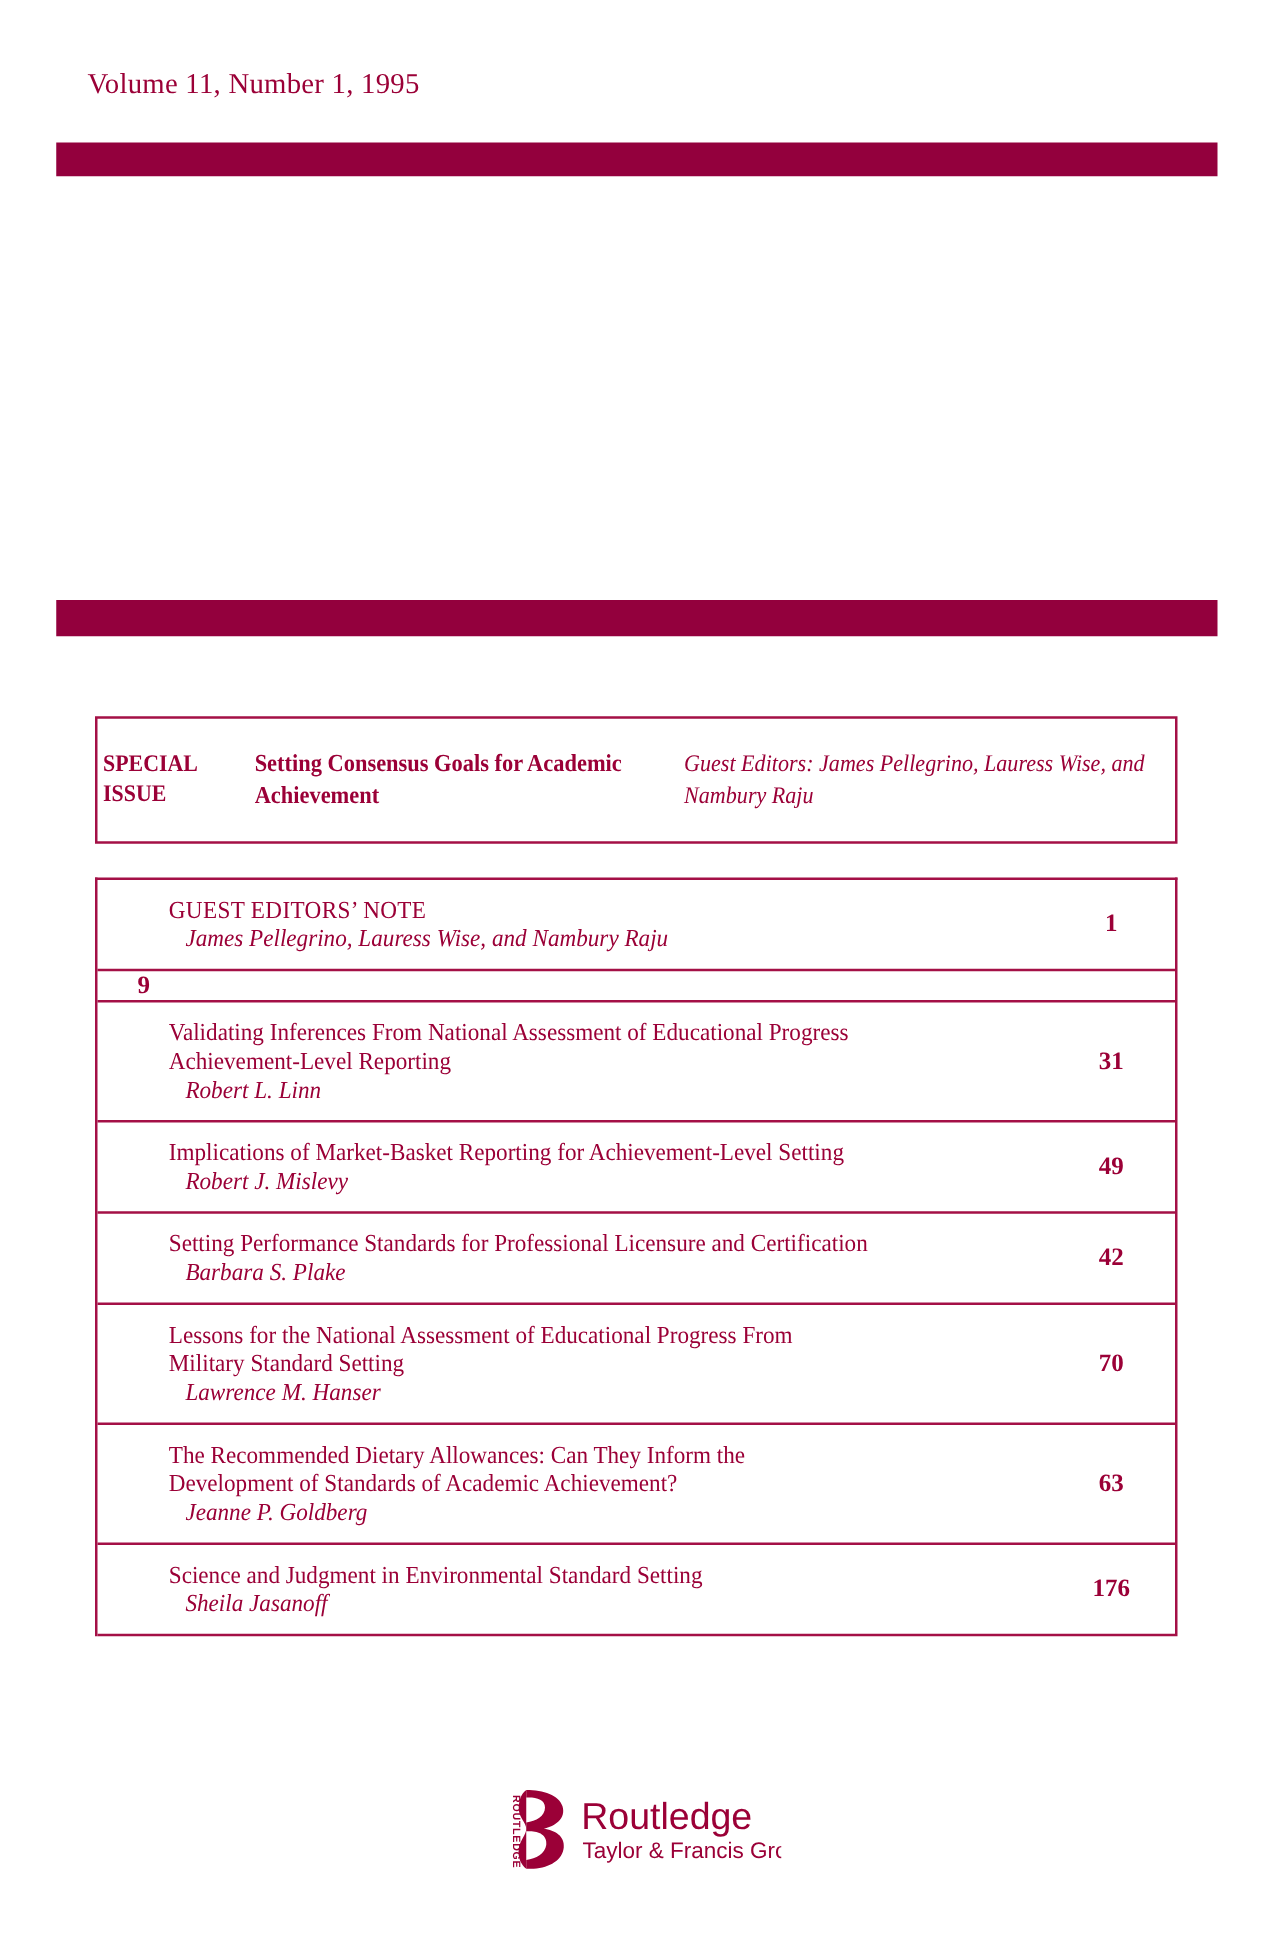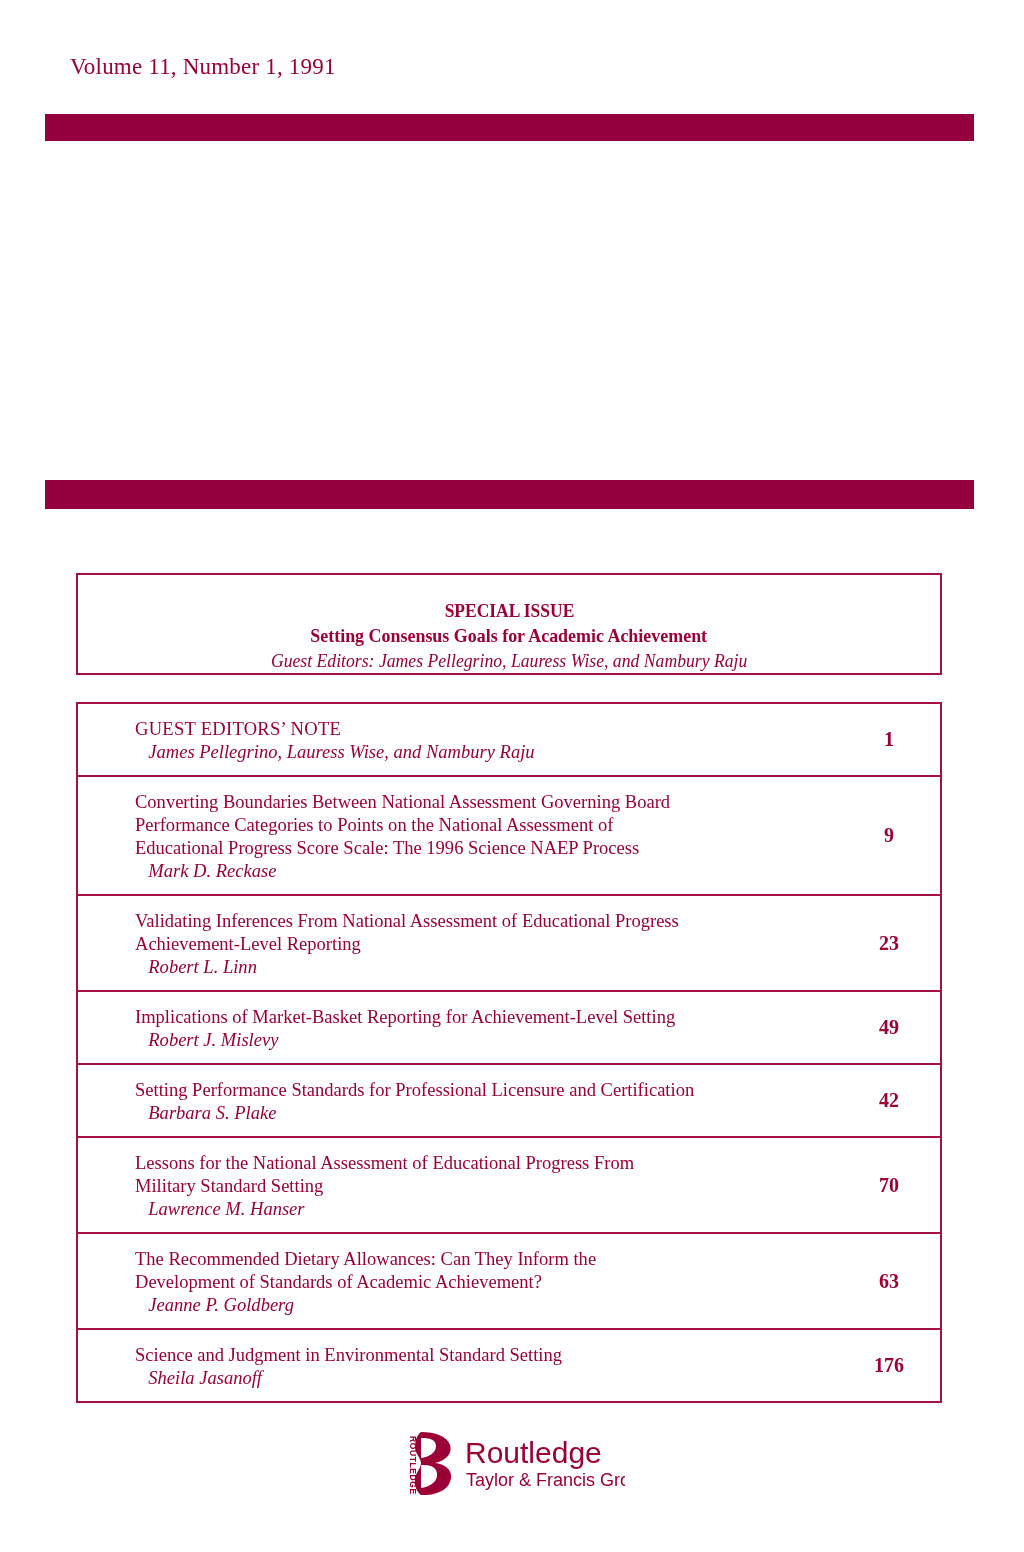--- a/index.html
+++ b/index.html
@@ -68,23 +68,22 @@
   
   #special-issue-box {
     position: absolute;
     left: 76px;
     top: 573px;
     width: 866px;
     height: 102px;
     border: 2px solid #a41046;
     box-sizing: border-box;
     display: flex;
-    flex-direction: column;
     align-items: center;
-    justify-content: flex-end;
+    justify-content: space-between;
   }
   #special-issue-box .si-head {
     font-weight: bold;
     font-size: 19px;
     line-height: 24px;
     transform: scaleX(0.92);
   }
   #special-issue-box .si-sub {
     font-weight: bold;
     font-size: 19.5px;
@@ -159,21 +158,21 @@
     width: 226px;
     height: 68px;
   }
   #routledge-logo svg { display: block; }
 </style>
 </head>
 <body>
 
 <div class="page">
 
-  <div id="volume-line">Volume 11, Number 1, 1991</div>
+  <div id="volume-line">Volume 11, Number 1, 1995</div>
 
   <div class="rule-bar" id="rule-top"></div>
 
 
   <div class="rule-bar" id="rule-bottom"></div>
 
   <div id="special-issue-box">
     <div class="si-head">SPECIAL ISSUE</div>
     <div class="si-sub">Setting Consensus Goals for Academic Achievement</div>
     <div class="si-editors">Guest Editors: James Pellegrino, Lauress Wise, and Nambury Raju</div>
@@ -181,35 +180,29 @@
 
   <div id="toc-box">
       <div class="toc-row">
         <div class="toc-main">
           <div class="toc-title caps">GUEST EDITORS’ NOTE</div>
           <div class="toc-author">James Pellegrino, Lauress Wise, and Nambury Raju</div>
         </div>
         <div class="toc-page">1</div>
       </div>
       <div class="toc-row">
-        <div class="toc-main">
-          <div class="toc-title">Converting Boundaries Between National Assessment Governing Board
-Performance Categories to Points on the National Assessment of
-Educational Progress Score Scale: The 1996 Science NAEP Process</div>
-          <div class="toc-author">Mark D. Reckase</div>
-        </div>
         <div class="toc-page">9</div>
       </div>
       <div class="toc-row">
         <div class="toc-main">
           <div class="toc-title">Validating Inferences From National Assessment of Educational Progress
 Achievement-Level Reporting</div>
           <div class="toc-author">Robert L. Linn</div>
         </div>
-        <div class="toc-page">23</div>
+        <div class="toc-page">31</div>
       </div>
       <div class="toc-row">
         <div class="toc-main">
           <div class="toc-title">Implications of Market-Basket Reporting for Achievement-Level Setting</div>
           <div class="toc-author">Robert J. Mislevy</div>
         </div>
         <div class="toc-page">49</div>
       </div>
       <div class="toc-row">
         <div class="toc-main">

